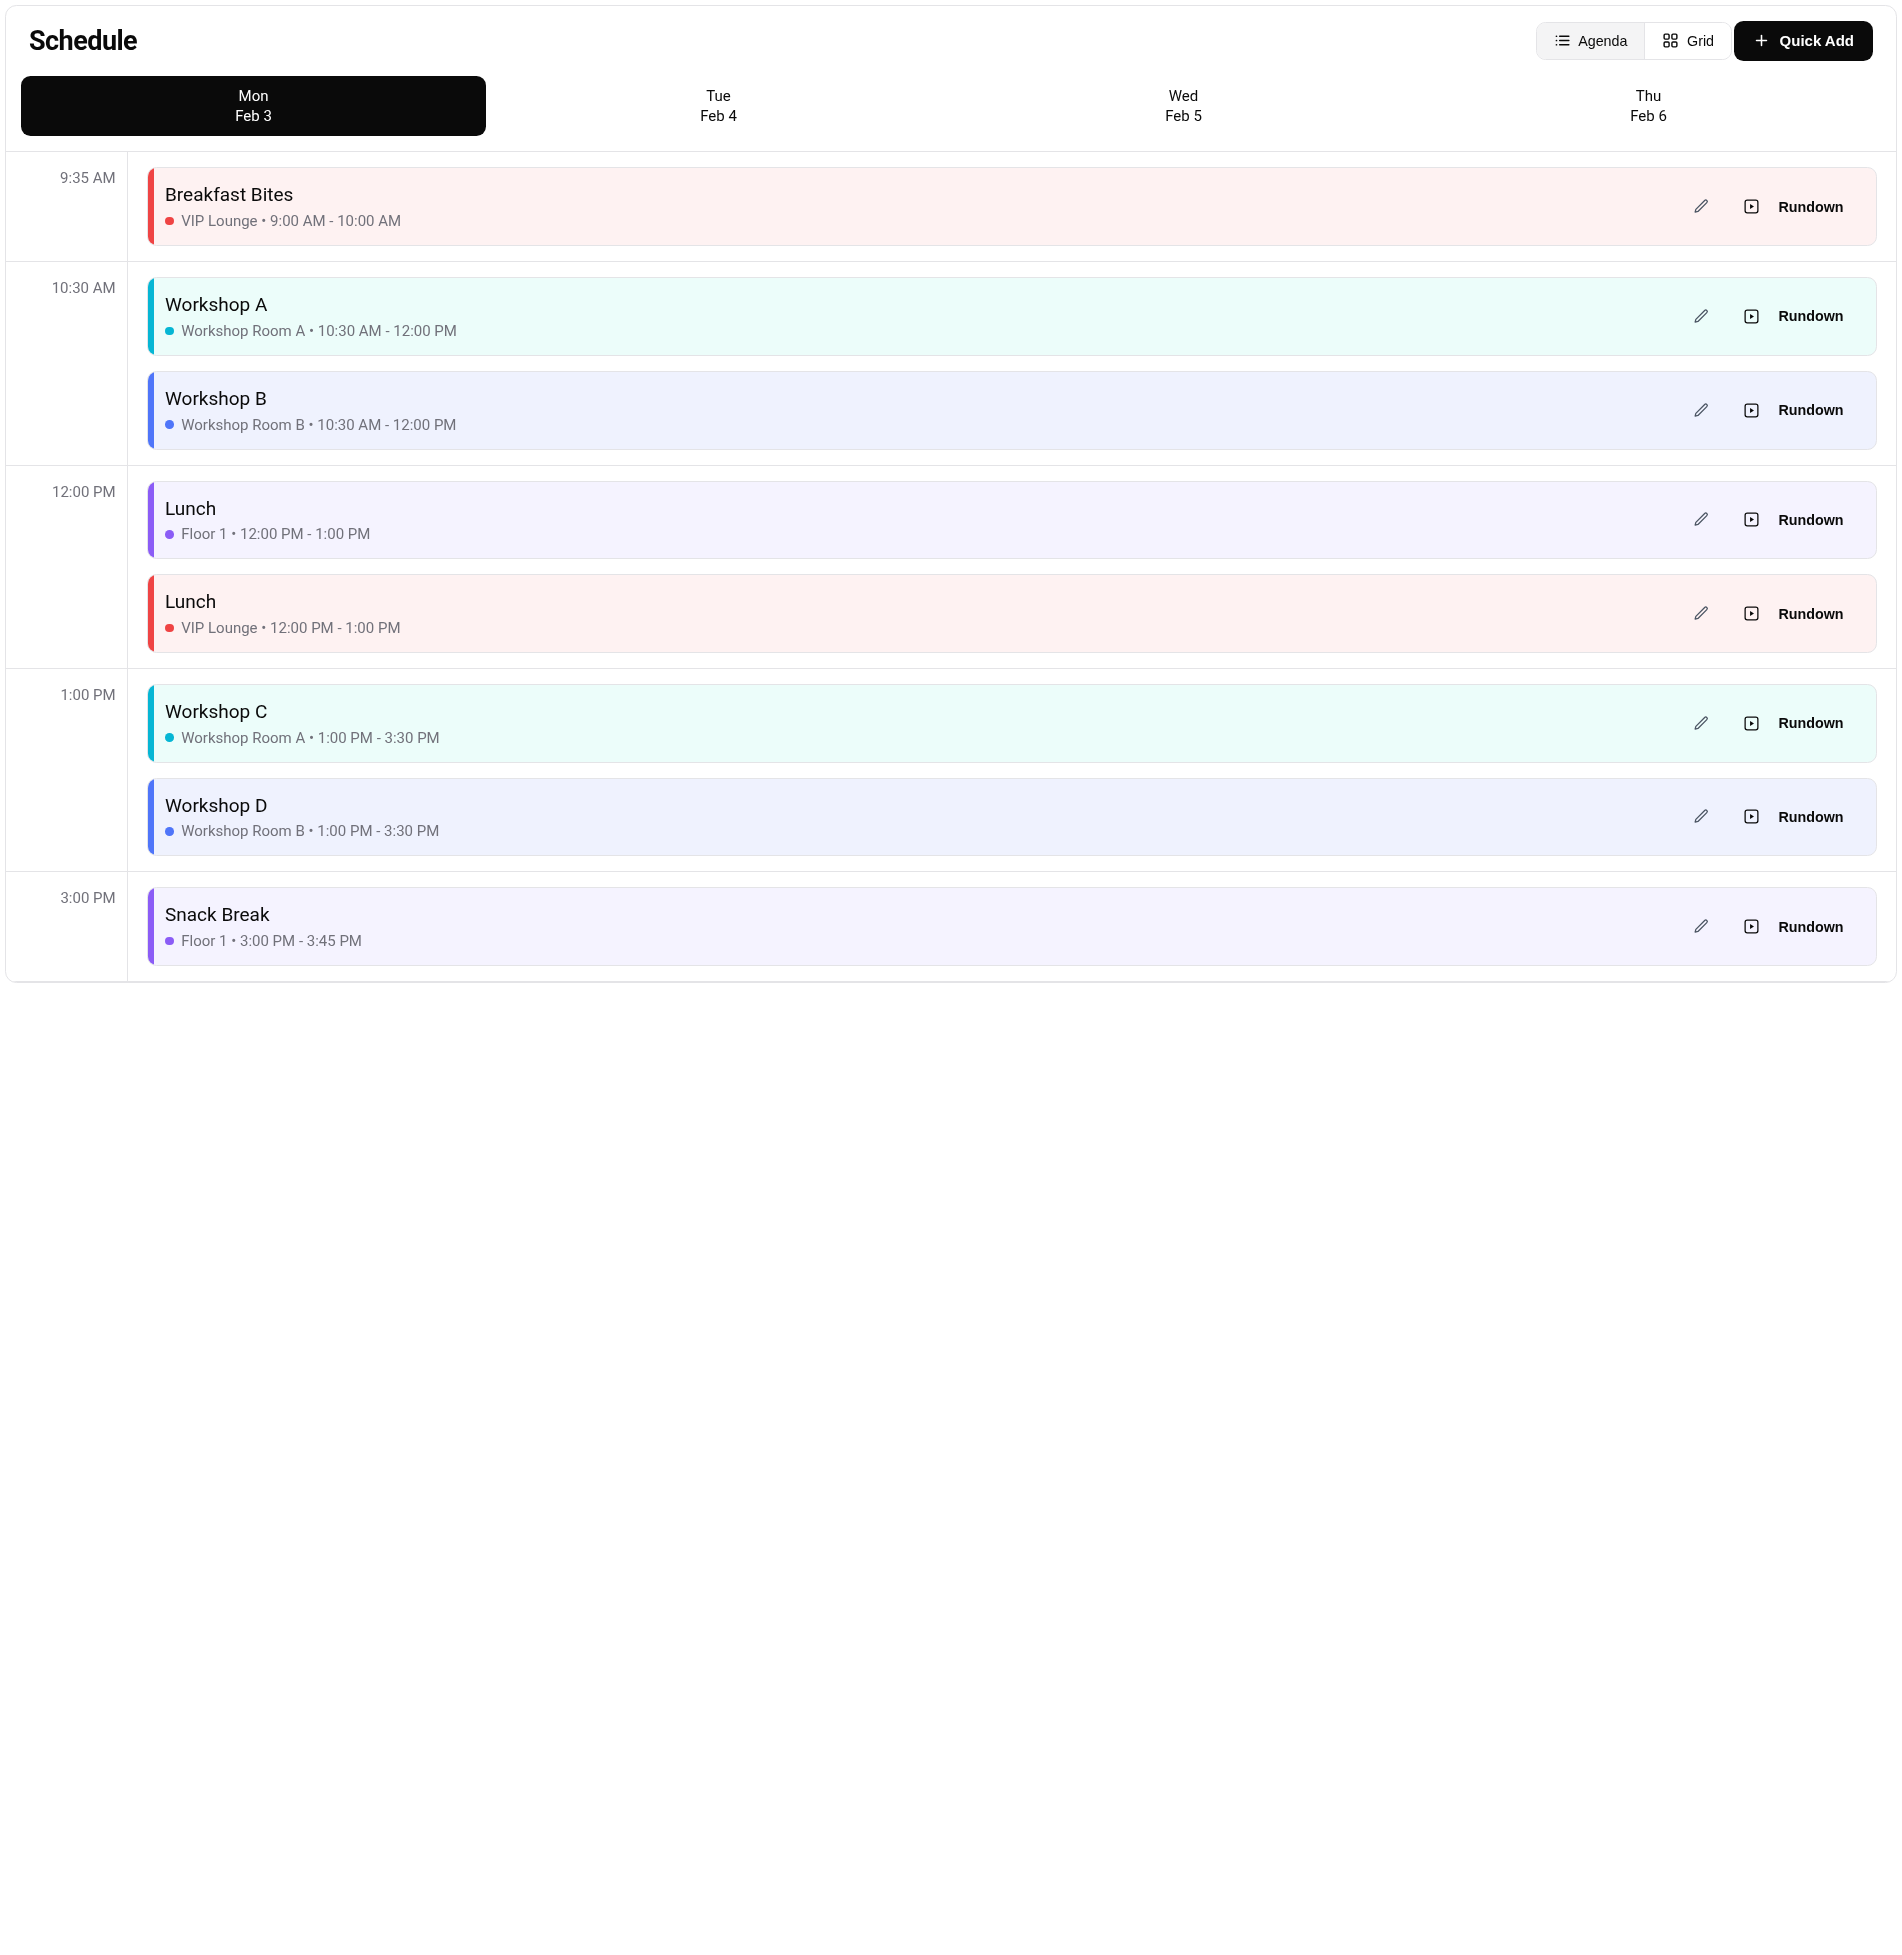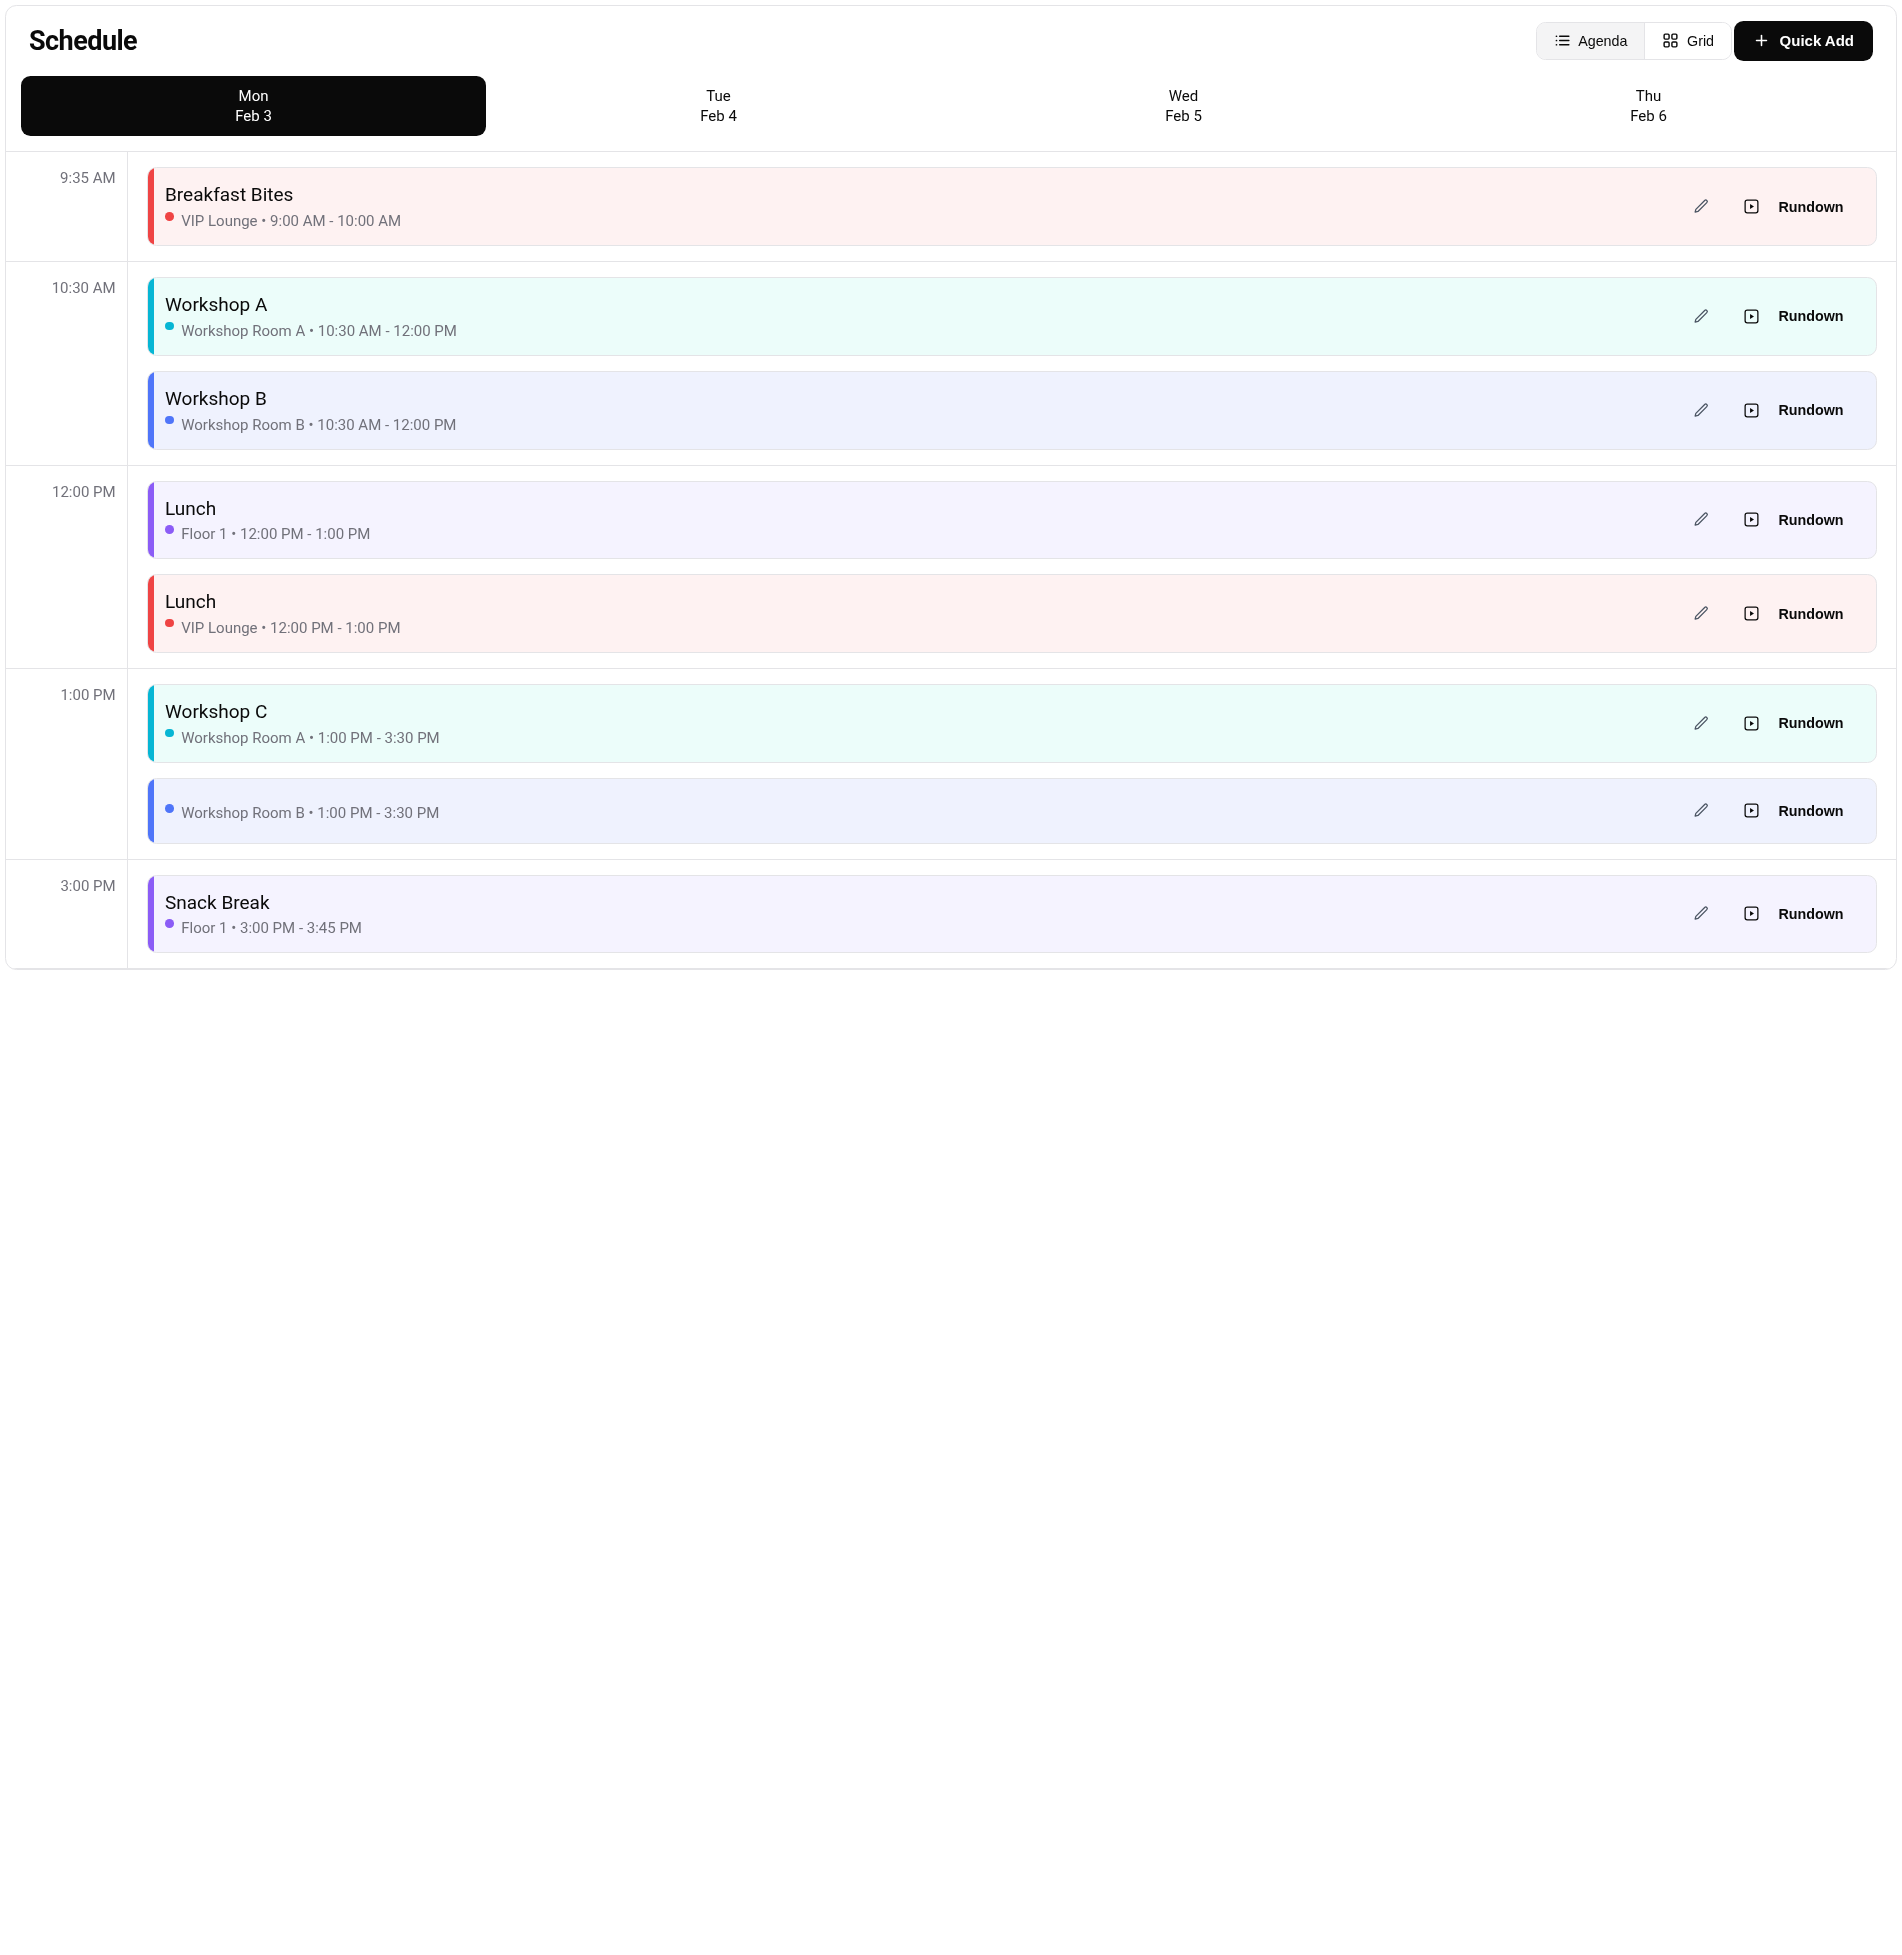--- a/index.html
+++ b/index.html
@@ -27,21 +27,21 @@
     .event.red { background:#fef2f2; }
     .event.red::before { background:#ef4444; }
     .event.cyan { background:#ecfdfa; }
     .event.cyan::before { background:#06b6d4; }
     .event.blue { background:#eff2fe; }
     .event.blue::before { background:#4f75f9; }
     .event.violet { background:#f5f3ff; }
     .event.violet::before { background:#8b5cf6; }
     .event-main { flex:1; min-width:0; }
     .event-title { font-size:19px; font-weight:400; }
-    .event-sub { display:flex; gap:7.6px; margin-top:5.7px; color:#71717a; font-size:15px; }
+    .event-sub { display:flex; align-items:center; gap:7.6px; margin-top:5.7px; color:#71717a; font-size:15px; }
     .dot { width:8.6px; height:8.6px; border-radius:50%; flex-shrink:0; }
     .dot.red { background:#ef4444; }
     .dot.cyan { background:#06b6d4; }
     .dot.blue { background:#4f75f9; }
     .dot.violet { background:#8b5cf6; }
     .event-actions { display:flex; align-items:center; gap:13.3px; }
     .icon-btn { width:34px; height:34px; display:flex; align-items:center; justify-content:center; border:none; background:transparent; border-radius:5.7px; cursor:pointer; color:#4b5563; }
     .rundown-btn { display:flex; align-items:center; gap:18px; padding:7.6px 11.4px; border:none; background:transparent; border-radius:5.7px; cursor:pointer; font-size:14.3px; font-weight:600; color:#0a0a0a; }
     svg { display:block; }
   </style>
@@ -299,20 +299,21 @@
                   <svg width="17" height="17" viewBox="0 0 24 24">
                     <use href="#i-play"></use>
                   </svg>
                 </span>
           <span>Rundown</span>
         </button>
       </div>
           </div>
           <div class="event blue">
       <div class="event-main">
+        <div class="event-title">Workshop D</div>
         <div class="event-sub">
           <span class="dot blue"></span>
           <span>Workshop Room B • 1:00 PM - 3:30 PM</span>
         </div>
       </div>
       <div class="event-actions">
         <button class="icon-btn">
           <span>
                   <svg width="17" height="17" viewBox="0 0 24 24">
                     <use href="#i-pencil"></use>

